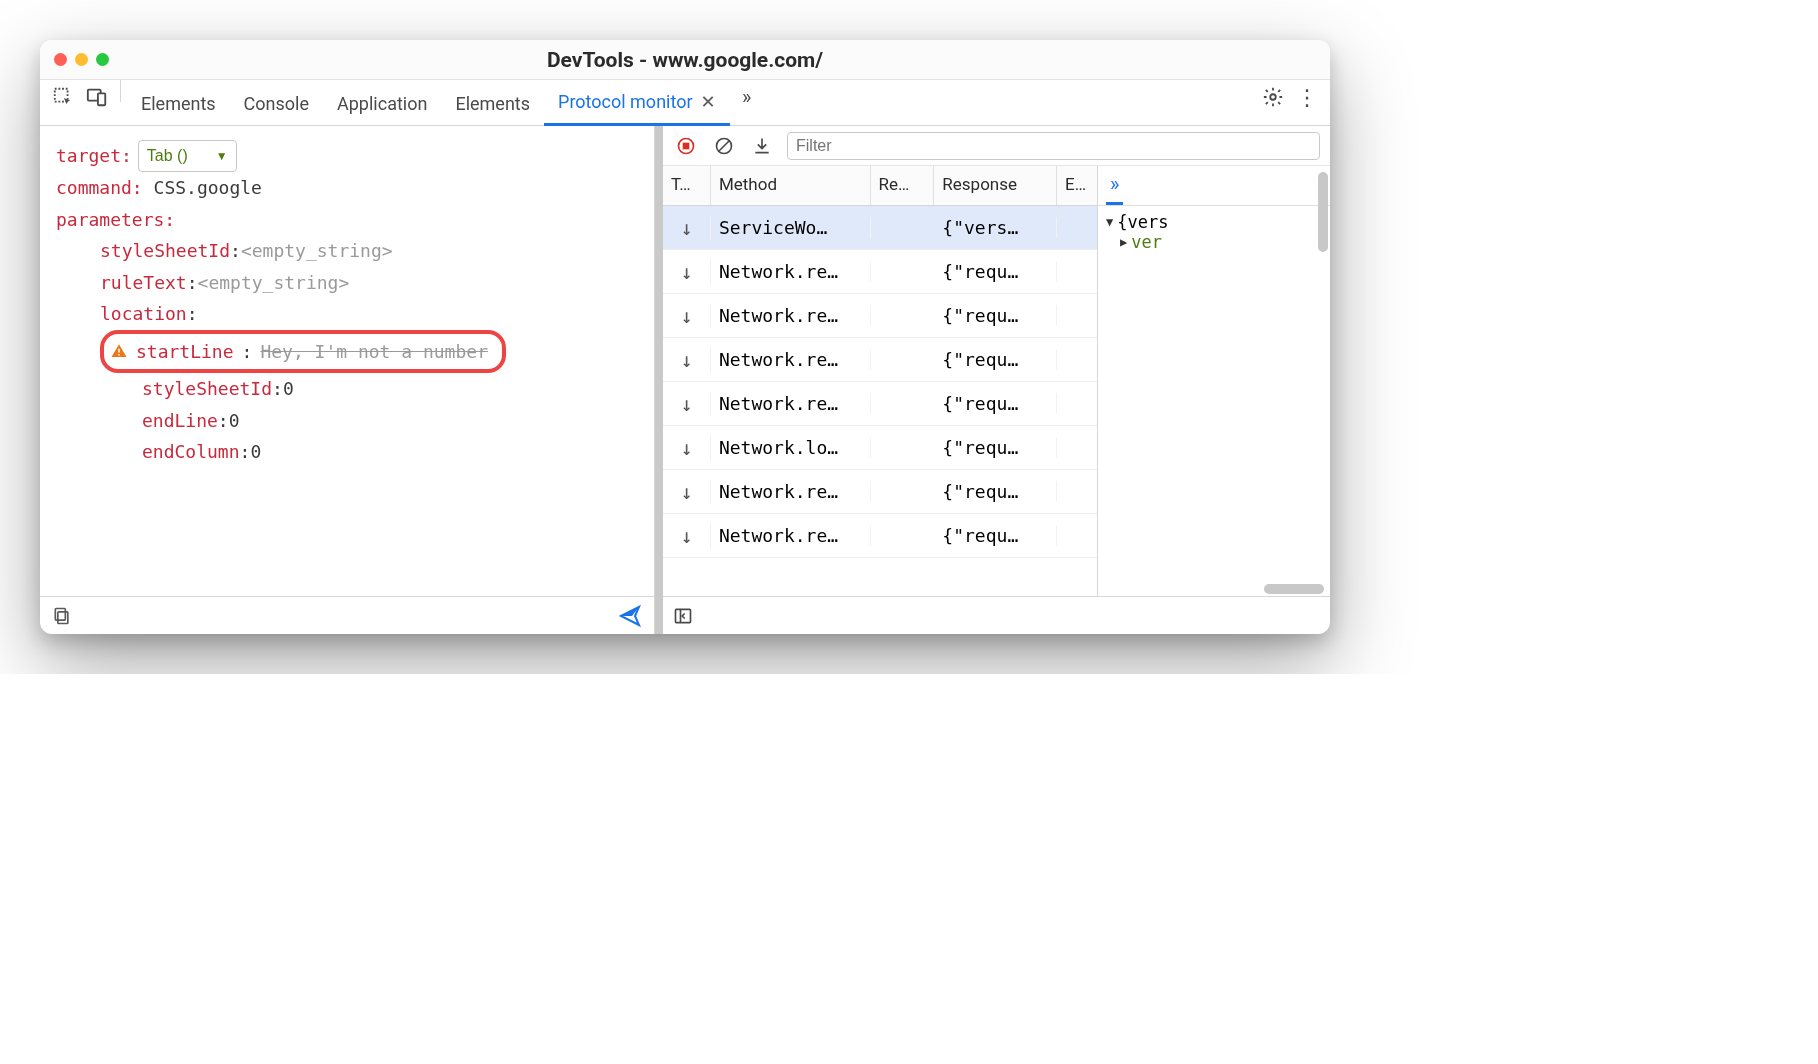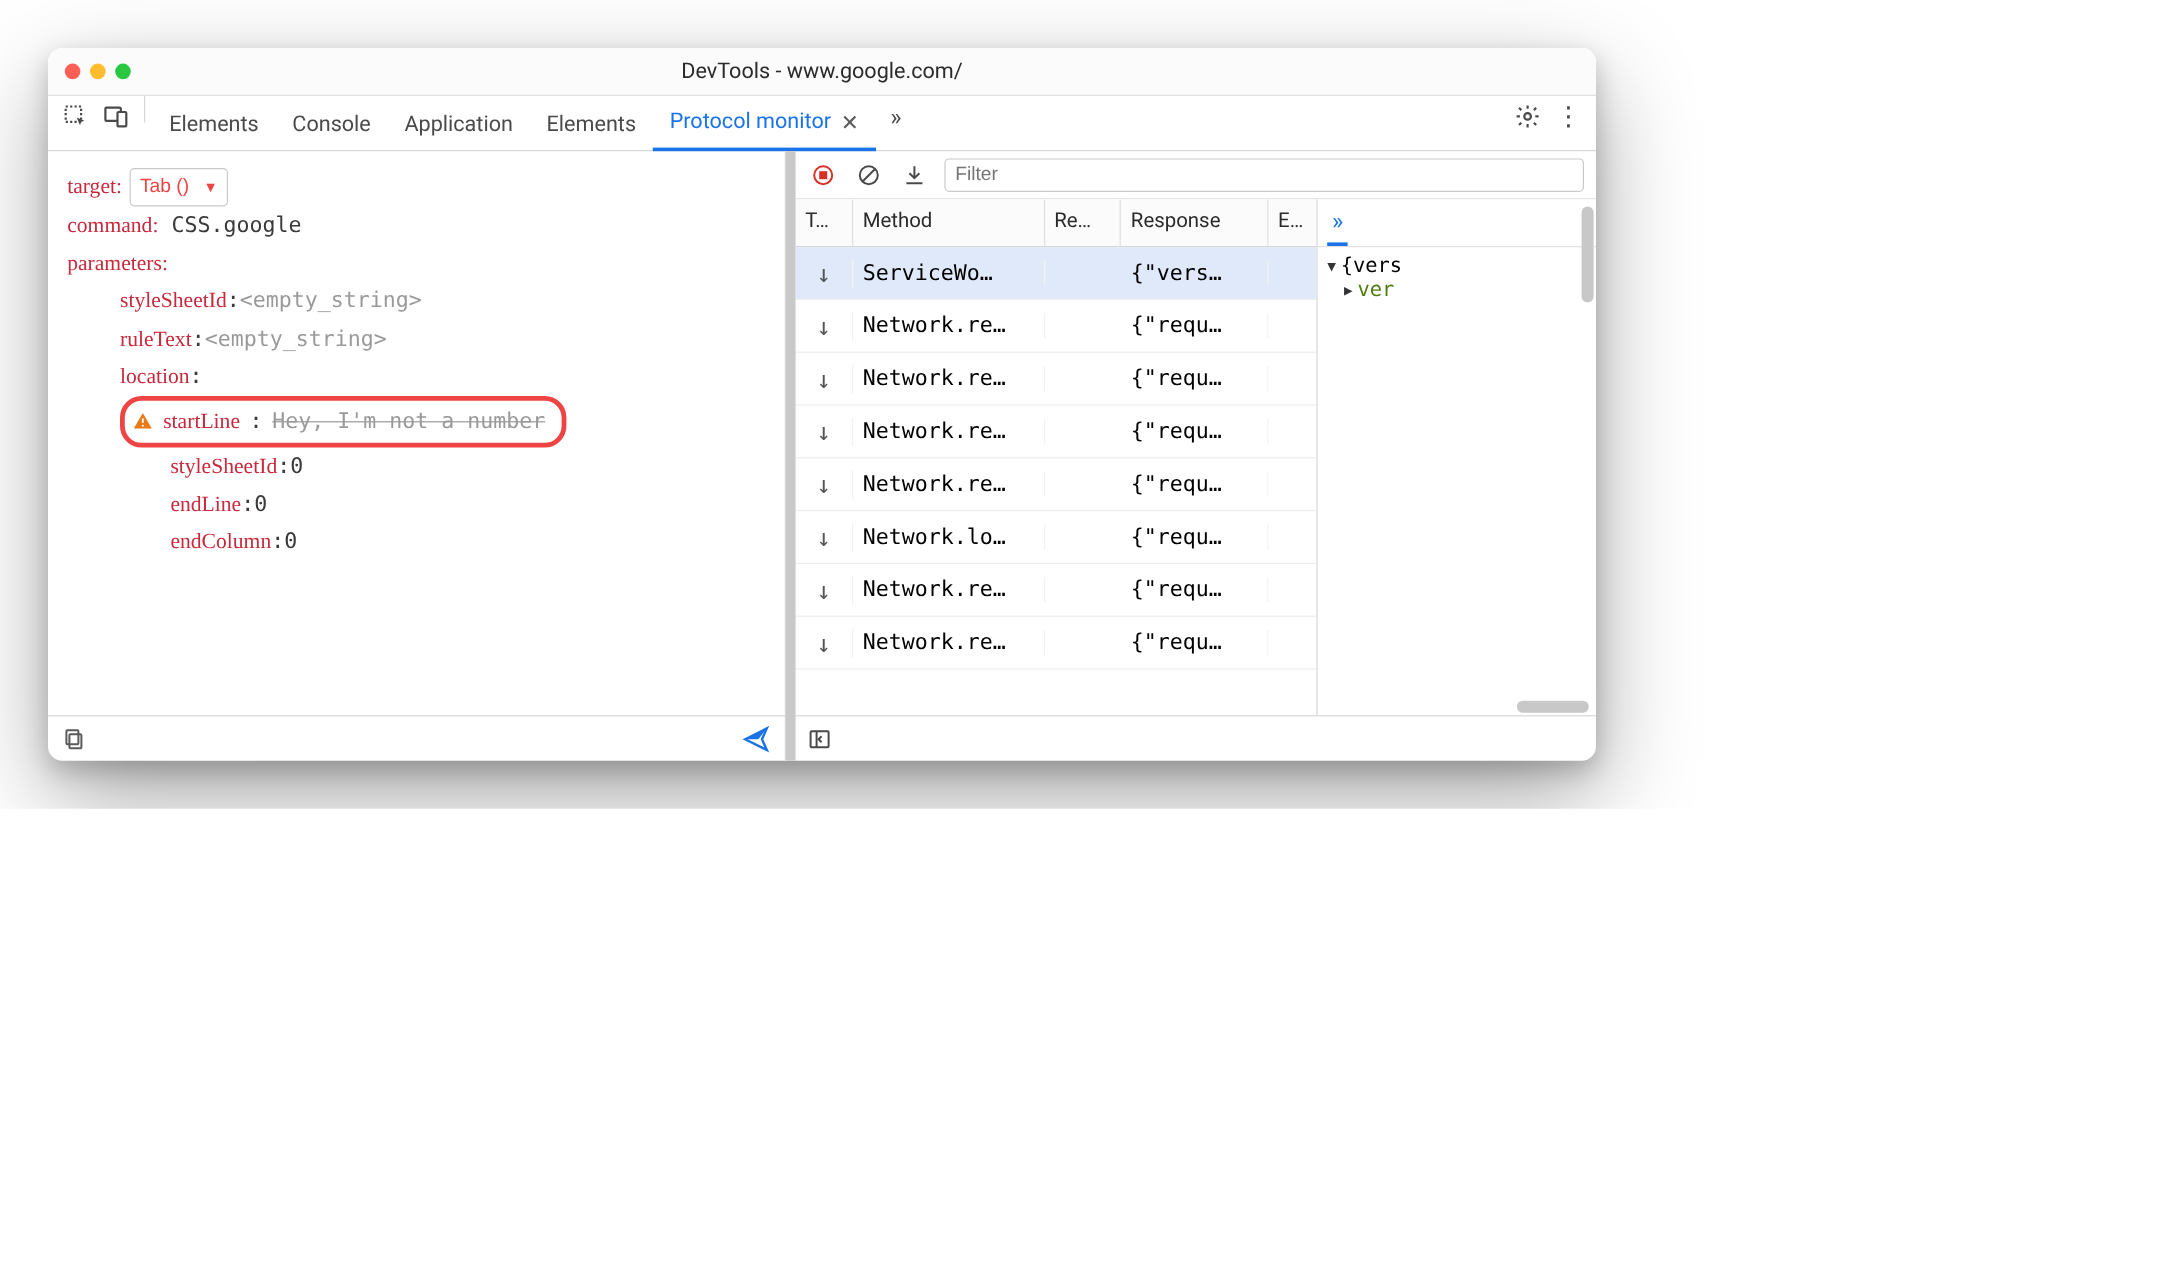--- a/index.html
+++ b/index.html
@@ -32,22 +32,22 @@
   width: 13px; height: 13px;
   border-radius: 50%;
 }
 .dot.red { background: #ff5f57; }
 .dot.yellow { background: #febc2e; }
 .dot.green { background: #28c840; }
 .title {
   position: absolute;
   left: 0; right: 0;
   text-align: center;
-  font-size: 18px;
-  font-weight: 400;
+  font-size: 21px;
+  font-weight: 700;
   color: #2b2b2b;
   pointer-events: none;
 }
 
 .tabbar {
   display: flex;
   height: 46px;
   border-bottom: 1px solid #d6d6d6;
   padding: 0 6px;
 }
@@ -92,37 +92,37 @@
   border-right: 1px solid #d6d6d6;
 }
 .editor {
   flex: 1;
   padding: 14px 16px;
   font-family: ui-monospace, Menlo, Monaco, Consolas, monospace;
   font-size: 18px;
   line-height: 1.75;
   overflow: hidden;
 }
-.editor .key { color: #c8293c; font-family: Liberation Serif, serif; }
+.editor .key { color: #c8293c; }
 .editor .val { color: #3a3a3a; }
 .editor .gray { color: #9a9a9a; }
 .editor .row { display: flex; align-items: center; }
 .indent1 { padding-left: 44px; }
 .indent2 { padding-left: 86px; }
 .select {
   display: inline-flex;
   align-items: center;
   border: 1px solid #c9c9c9;
   border-radius: 4px;
   padding: 1px 8px;
   font-family: -apple-system, sans-serif;
   font-size: 16px;
-  color: #ef4444;
+  color: #4d7c0f;
   margin-left: 6px;
-  gap: 12px;
+  gap: 28px;
   cursor: pointer;
 }
 .select .caret { font-size: 12px; }
 .highlighted-box {
   display: inline-flex;
   align-items: center;
   border: 4px solid #ef4444;
   border-radius: 18px;
   padding: 2px 14px 2px 6px;
   gap: 8px;

